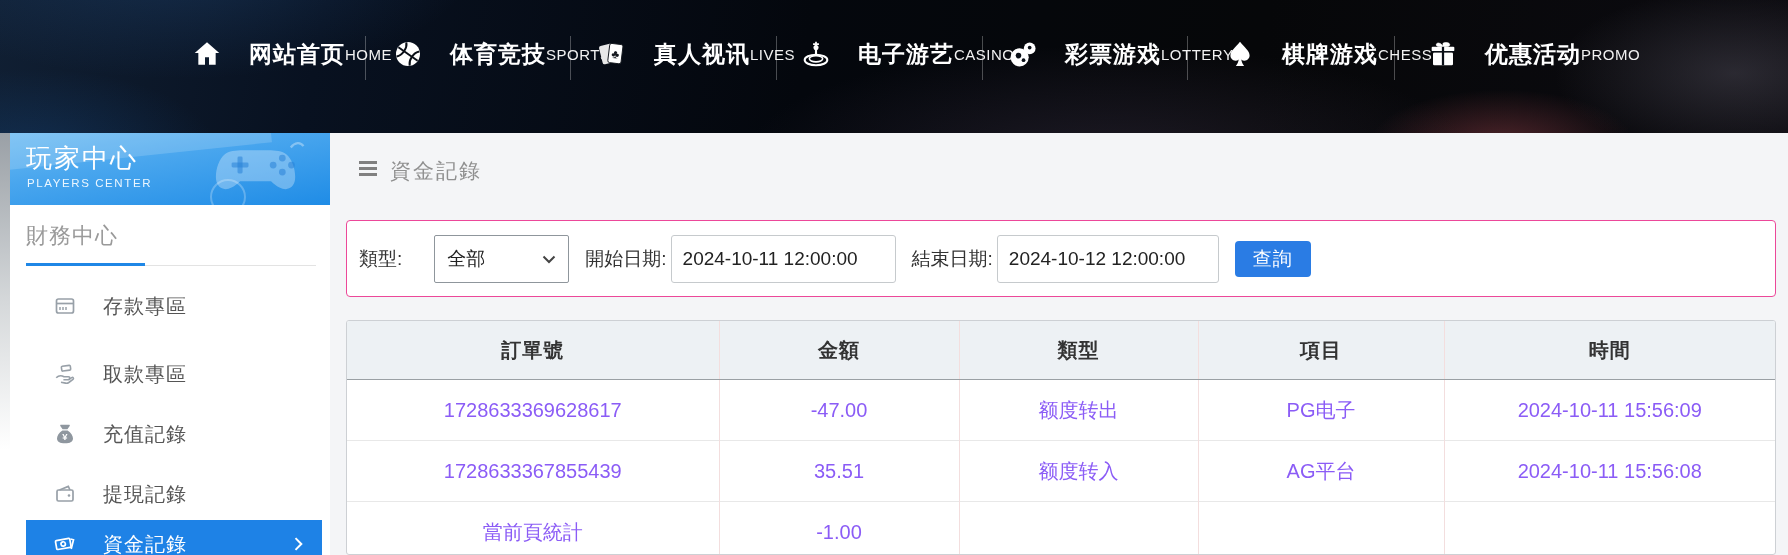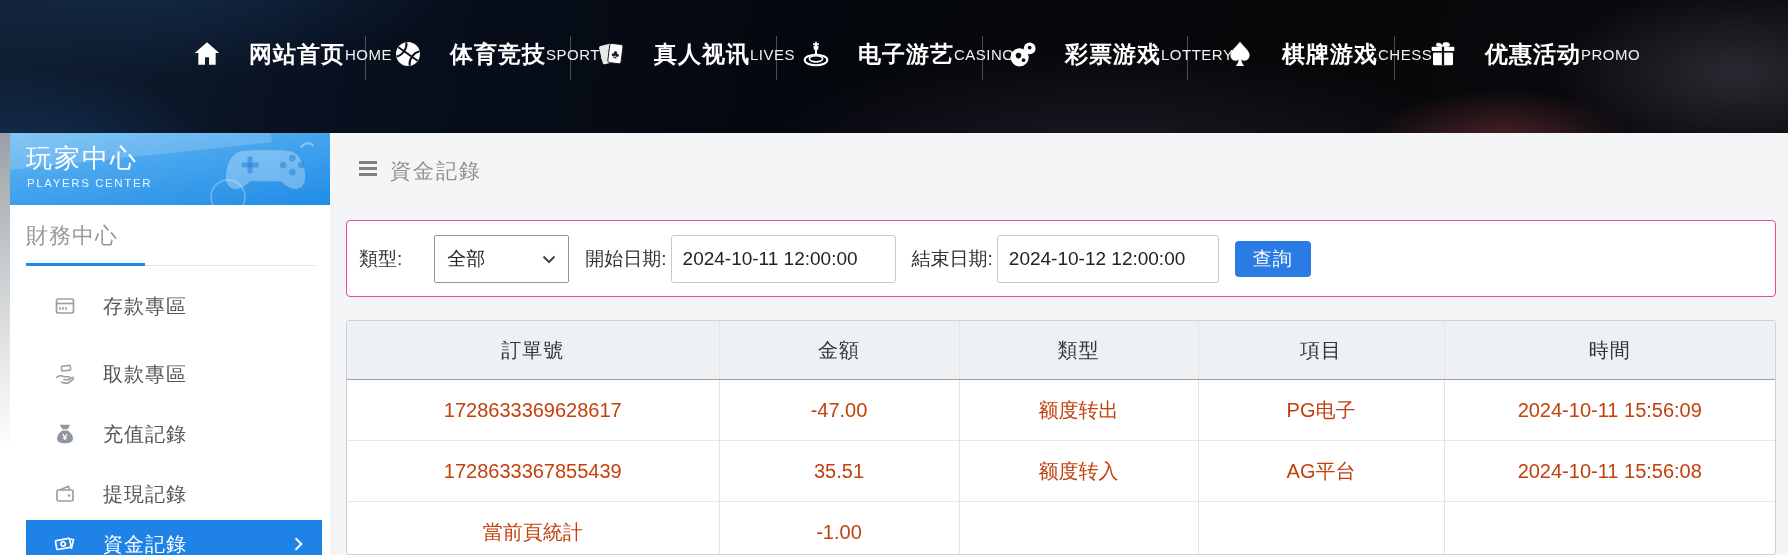--- a/index.html
+++ b/index.html
@@ -23,21 +23,21 @@
   .nav-en{color:#f2f2f2;font-size:15px;line-height:19px;letter-spacing:.5px;white-space:nowrap;}
   .nav-sep{position:absolute;top:36px;width:1px;height:44px;background:rgba(255,255,255,.28);}
 
   
   .left-strip{position:absolute;left:0;top:133px;width:10px;height:422px;
     background:linear-gradient(#9aa0a6,#d5d8da 40%,#ffffff 75%);}
 
   
   .sidebar{position:absolute;left:10px;top:133px;width:320px;height:422px;background:#fff;}
   .banner{position:absolute;left:0;top:0;width:320px;height:72px;overflow:hidden;
-    background:linear-gradient(170deg,#6cbbf2 0%,#49a6ee 40%,#1f8ce6 100%);padding-left:10px;}
+    background:linear-gradient(170deg,#6cbbf2 0%,#49a6ee 40%,#1f8ce6 100%);}
   .banner-shine{position:absolute;left:-20px;top:-28px;width:280px;height:52px;
     background:rgba(255,255,255,.16);transform:rotate(-6deg);}
   .banner-title{position:absolute;left:16px;top:8px;color:#fff;font-size:26px;letter-spacing:2px;}
   .banner-sub{position:absolute;left:17px;top:44px;color:#eaf6ff;font-size:11.5px;letter-spacing:1.6px;}
   .banner-pad{position:absolute;right:10px;top:6px;}
   .banner-circle{position:absolute;left:200px;top:46px;width:32px;height:32px;border-radius:50%;
     border:2px solid rgba(255,255,255,.25);}
   .section-title{position:absolute;left:16px;top:88px;font-size:22px;color:#9a9a9a;letter-spacing:1px;}
   .underline-gray{position:absolute;left:16px;top:132px;width:290px;height:1px;background:#e3e3e3;}
   .underline-blue{position:absolute;left:16px;top:130px;width:119px;height:3px;background:#1f87e6;}
@@ -68,23 +68,23 @@
     font-family:"Liberation Sans","DejaVu Sans",sans-serif;}
   .lab2{margin-left:16px;}
   .inp{margin-left:4px;}
   .search-btn{width:76px;height:36px;margin-left:16px;background:#2a7ce4;border:none;border-radius:4px;
     color:#fff;font-size:19px;letter-spacing:1px;cursor:pointer;
     font-family:"Liberation Sans","DejaVu Sans",sans-serif;}
 
   .table-wrap{position:absolute;left:16px;top:187px;width:1430px;height:235px;box-sizing:border-box;
     overflow:hidden;background:#fff;border:1px solid #cdd0d4;border-radius:3px;}
   table.grid{border-collapse:collapse;table-layout:fixed;width:1428px;}
-  table.grid th{height:56px;background:#edf1f4;font-size:20px;color:#333;font-weight:normal;
+  table.grid th{height:56px;background:#edf1f4;font-size:20px;color:#333;font-weight:bold;
     letter-spacing:1px;border-bottom:1px solid #9aa0a4;}
-  table.grid td{height:58px;font-size:20px;color:#c2410c;text-align:center;}
+  table.grid td{height:58px;font-size:20px;color:#8b5cf6;text-align:center;}
   table.grid th:not(:last-child),table.grid td:not(:last-child){border-right:1px solid #f3dede;}
   table.grid tbody tr:not(:first-child) td{border-top:1px solid #e8e8e8;}
 </style>
 </head>
 <body>
 
 <div id="screen">
 
   <div class="topnav">
 

